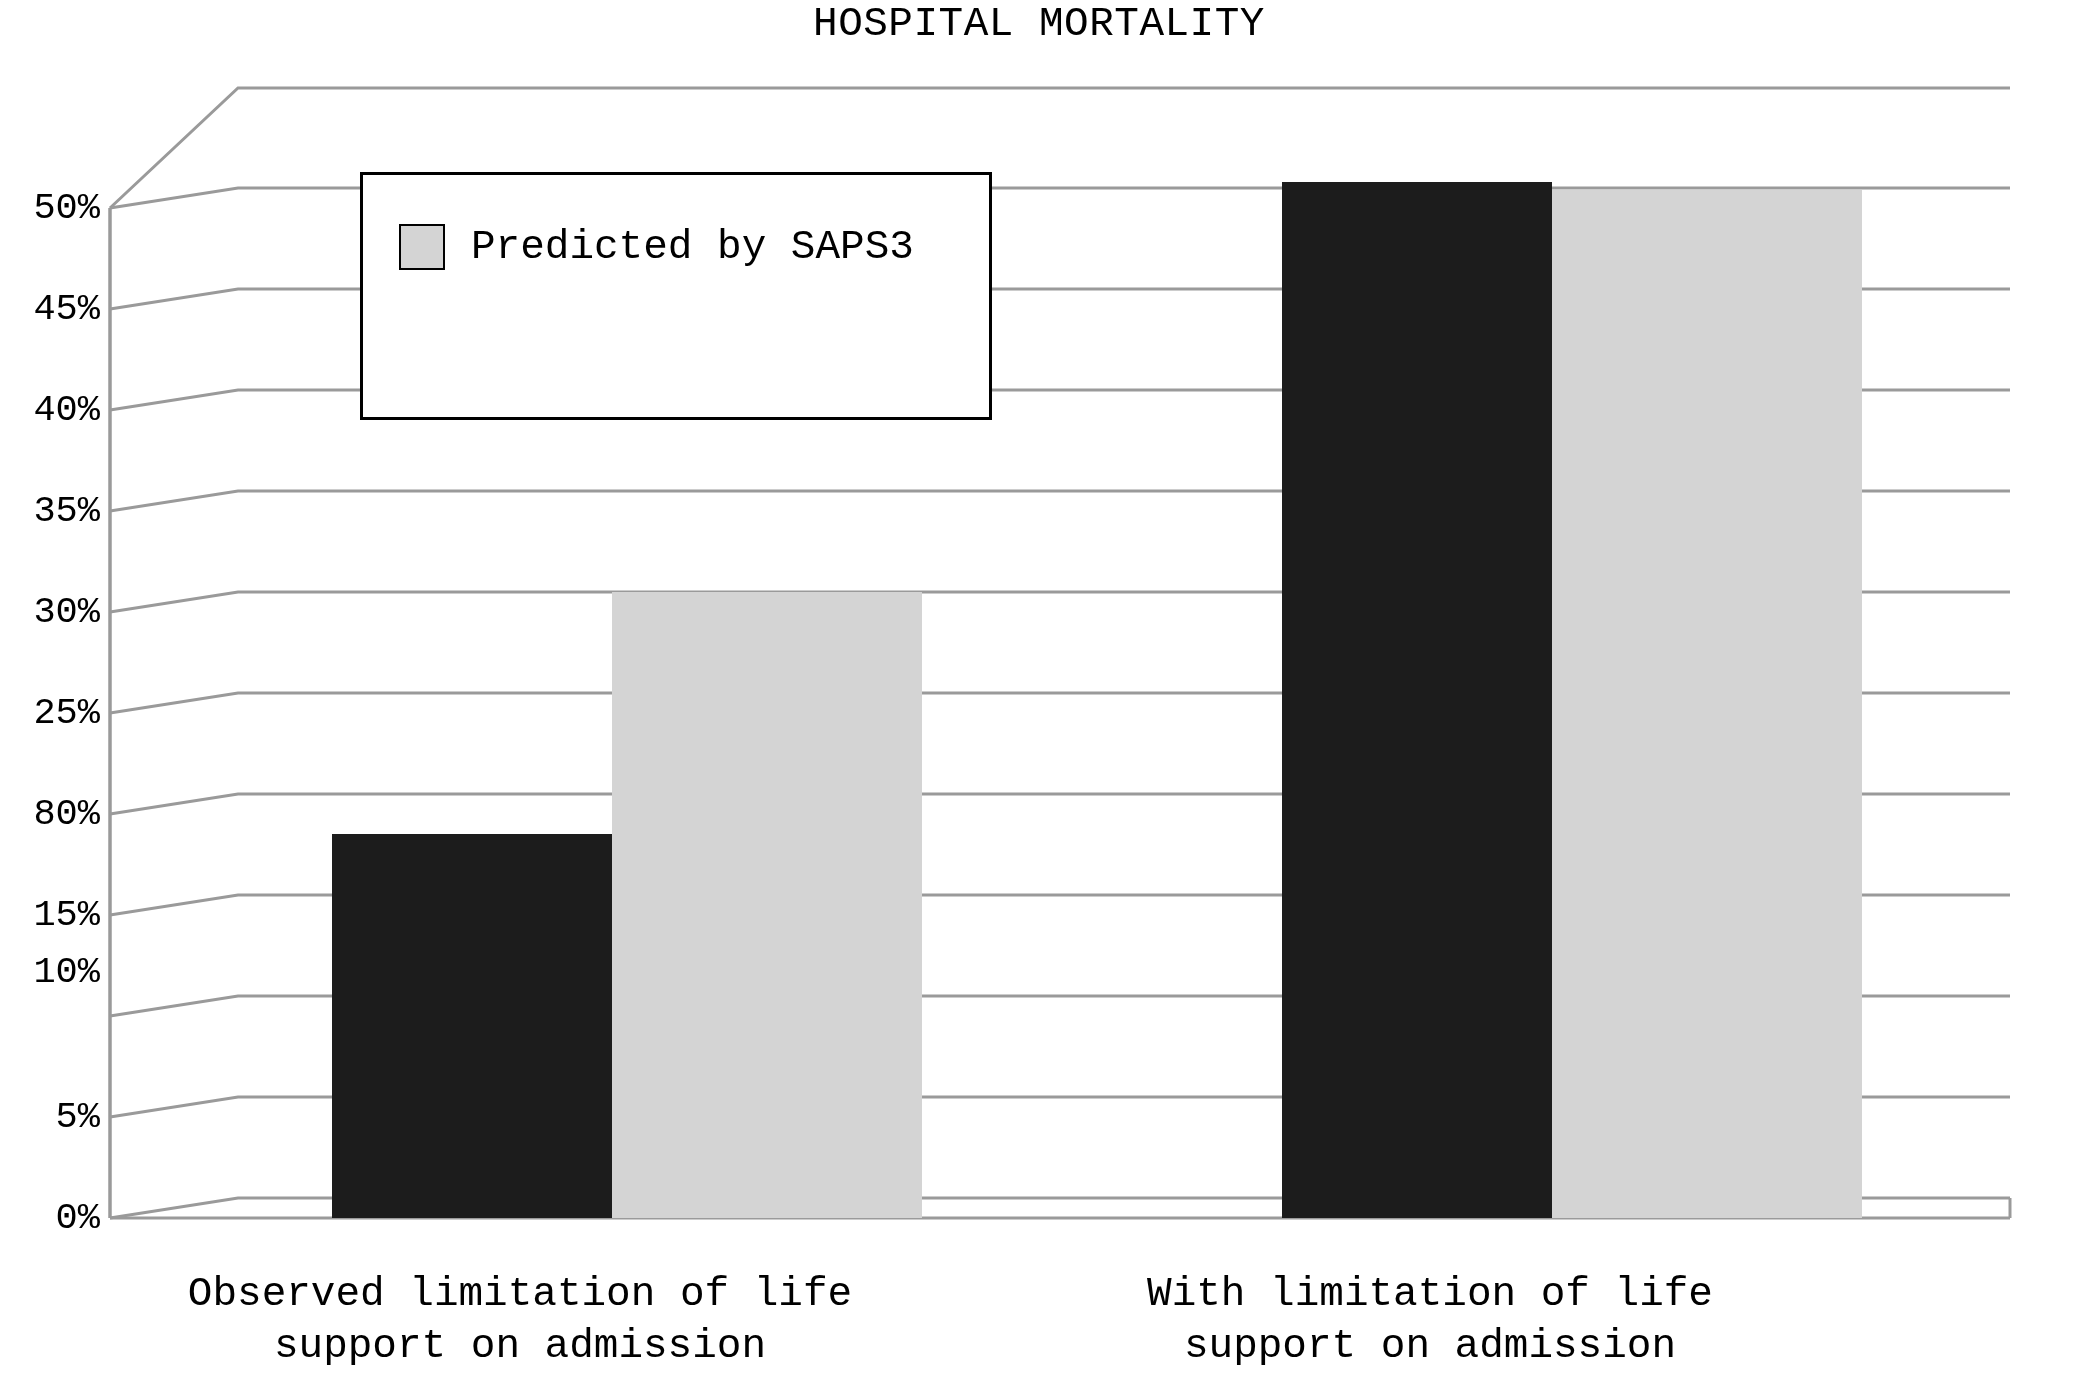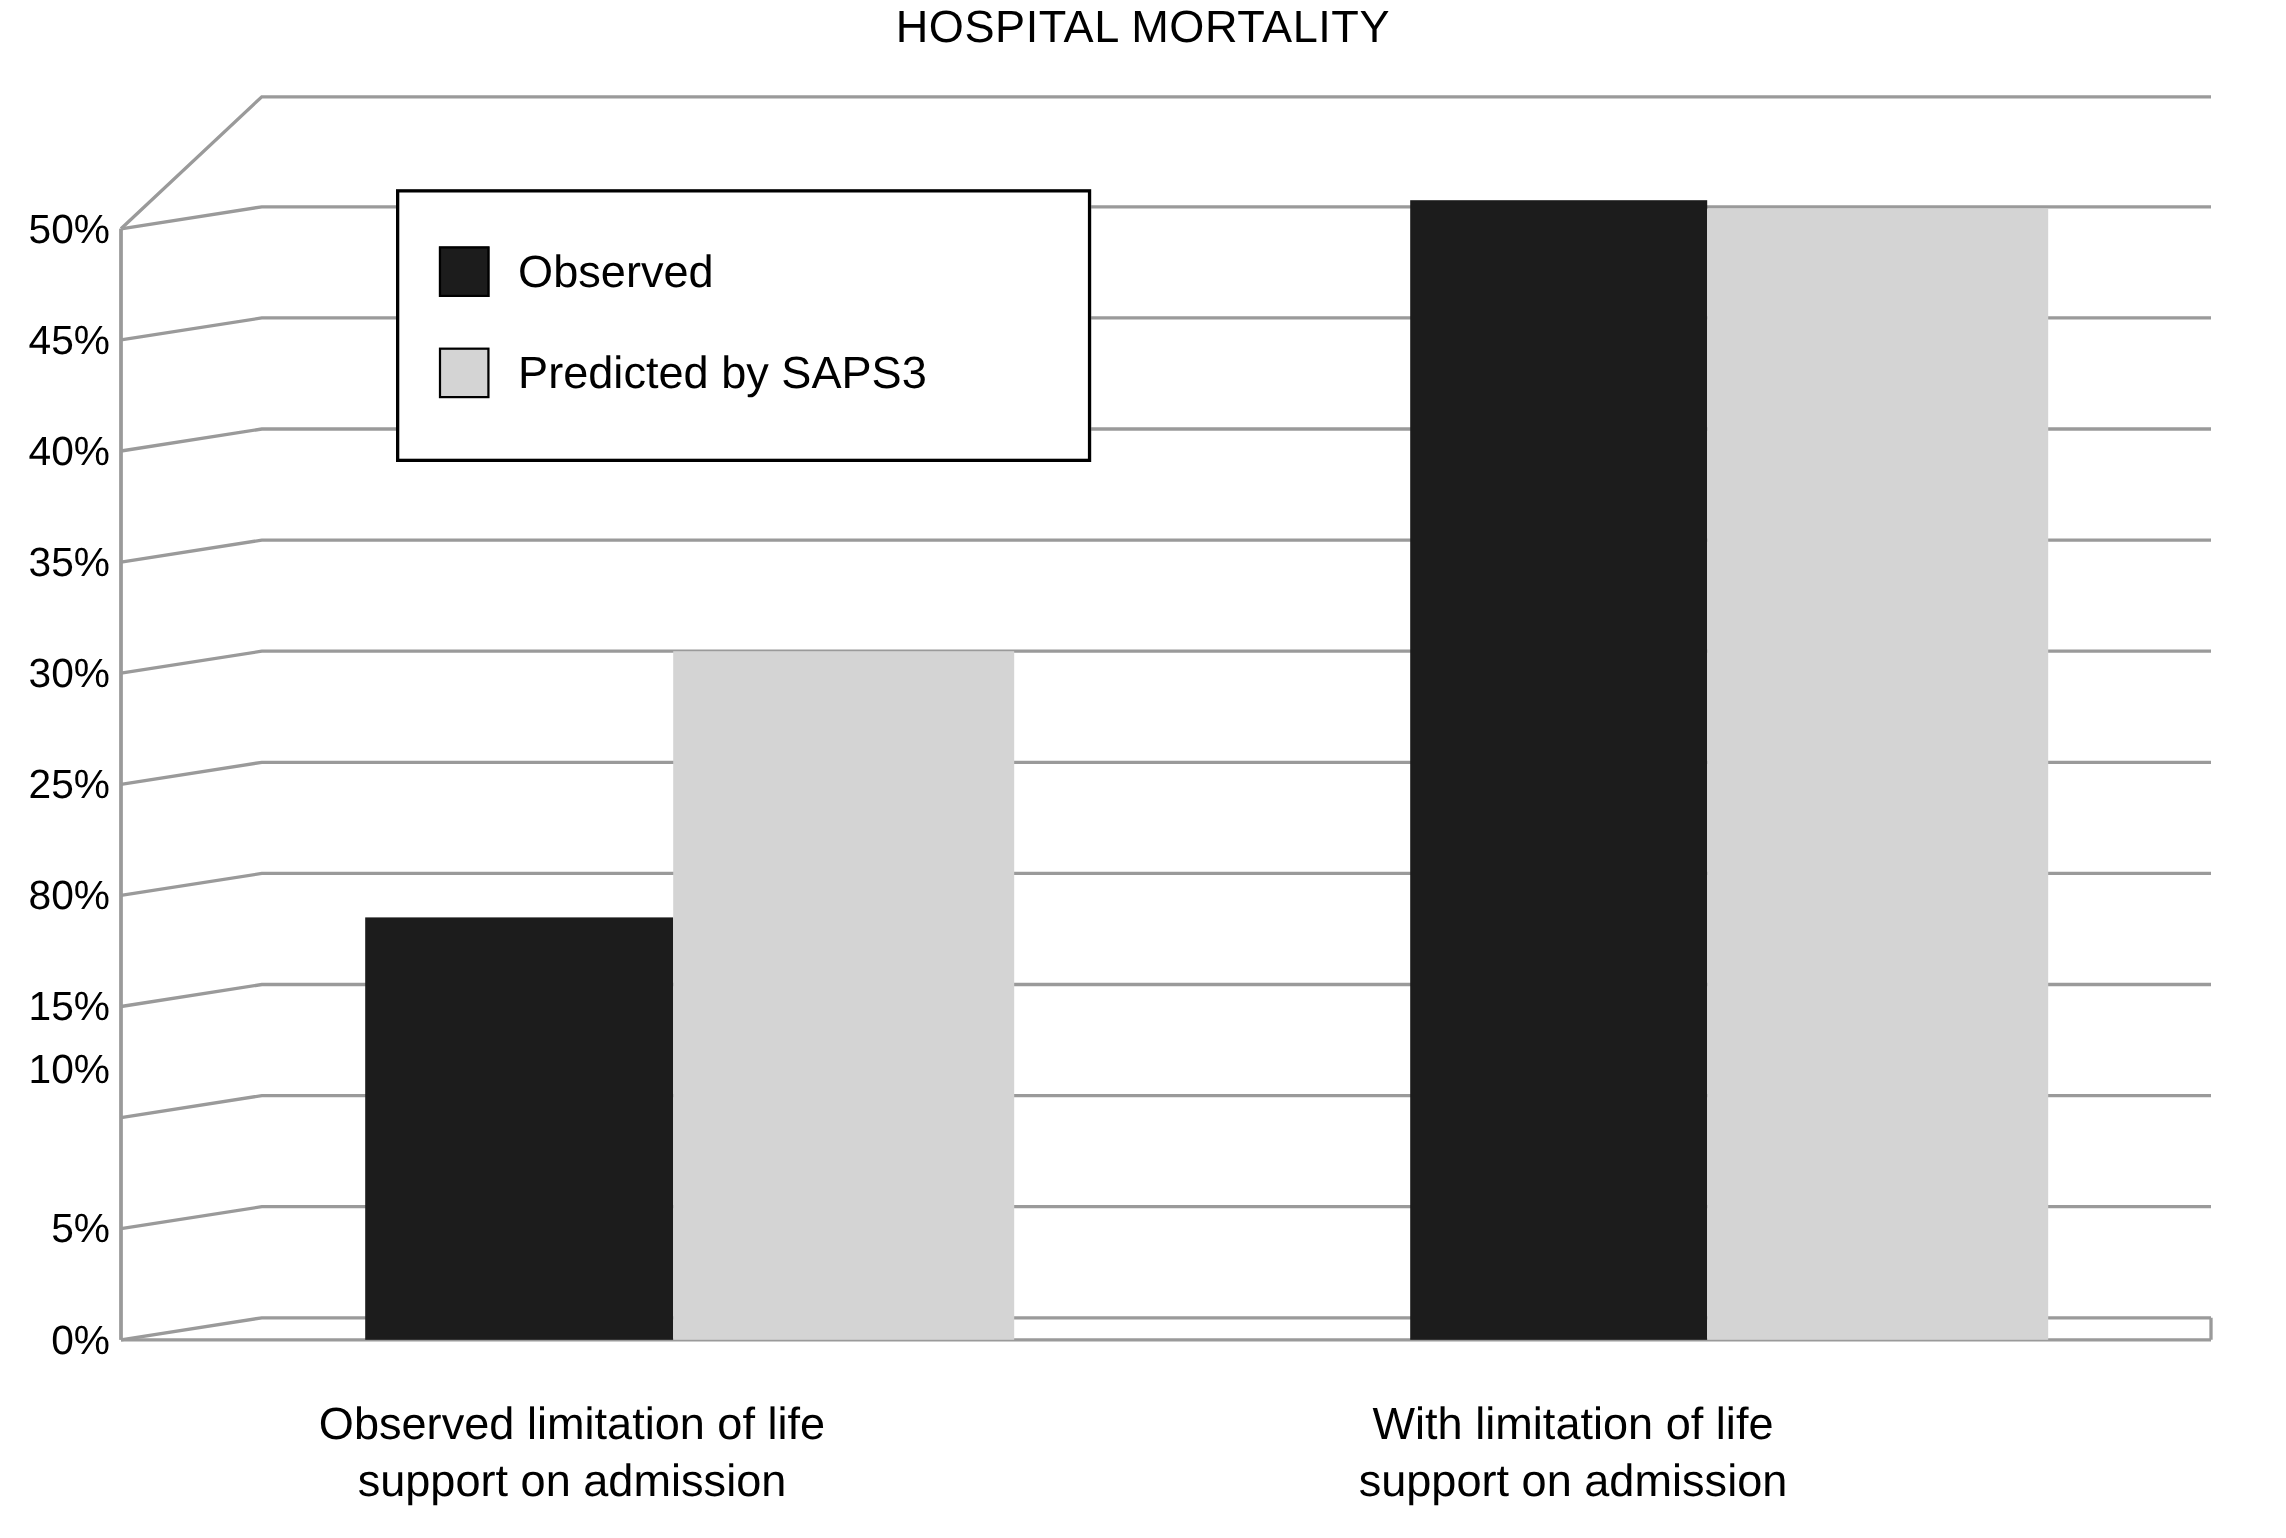--- a/index.html
+++ b/index.html
@@ -12,20 +12,21 @@
     height: 1398px;
     font-family: "Liberation Sans", sans-serif;
     color: #000000;
     overflow: hidden;
   }
 
   #chart-root {
     position: relative;
     width: 2078px;
     height: 1398px;
+    font-family: Liberation Mono, monospace;
   }
 
   
   .chart-title {
     position: absolute;
     top: 0px;
     left: 0;
     width: 2078px;
     text-align: center;
     font-size: 41px;
@@ -185,24 +186,20 @@
       <div class="y-label" style="top:713px;text-align:right;">25%</div>
       <div class="y-label" style="top:814px;">80%</div>
       <div class="y-label" style="top:915px;">15%</div>
       <div class="y-label" style="top:972px;">10%</div>
       <div class="y-label" style="top:1117px;">5%</div>
       <div class="y-label" style="top:1218px;">0%</div>
     </div>
 
     <div class="legend">
       <div class="legend-row">
-        <span class="legend-swatch observed"></span>
-        <span class="legend-text">Observed</span>
-      </div>
-      <div class="legend-row">
         <span class="legend-swatch predicted"></span>
         <span class="legend-text">Predicted by SAPS3</span>
       </div>
     </div>
 
     <div class="x-label cat0">
       <div>Observed limitation of life</div>
       <div>support on admission</div>
     </div>
 

